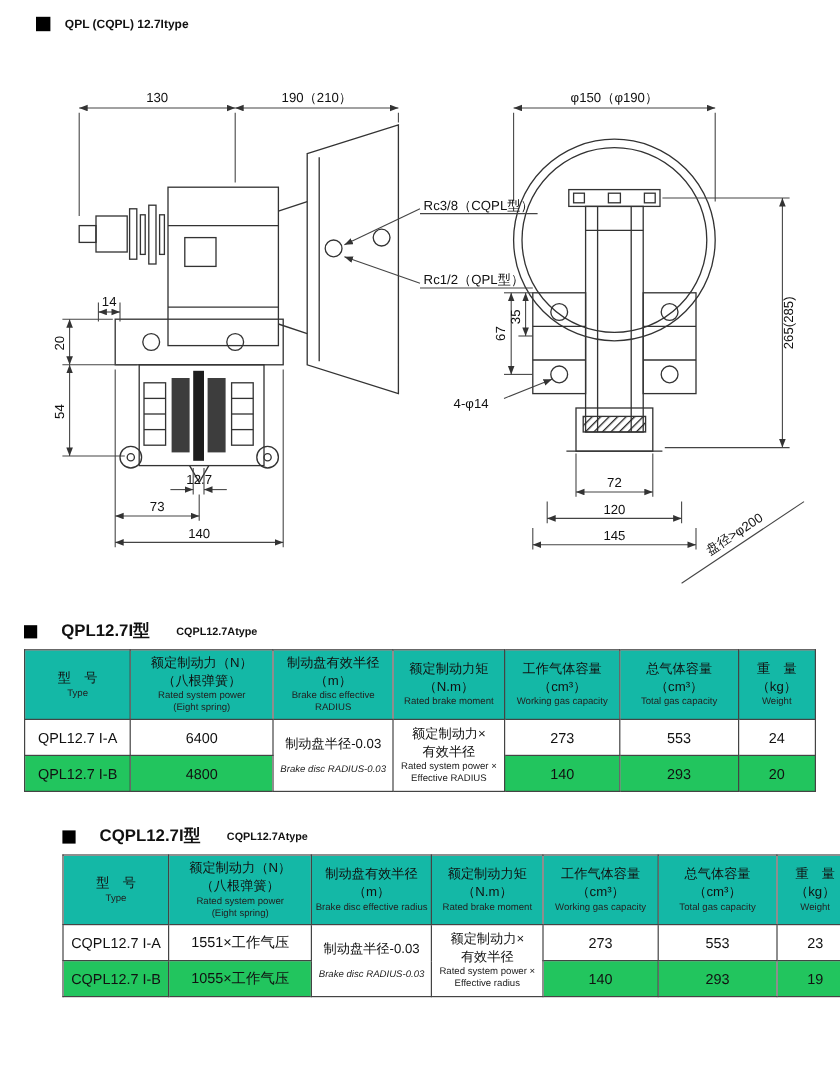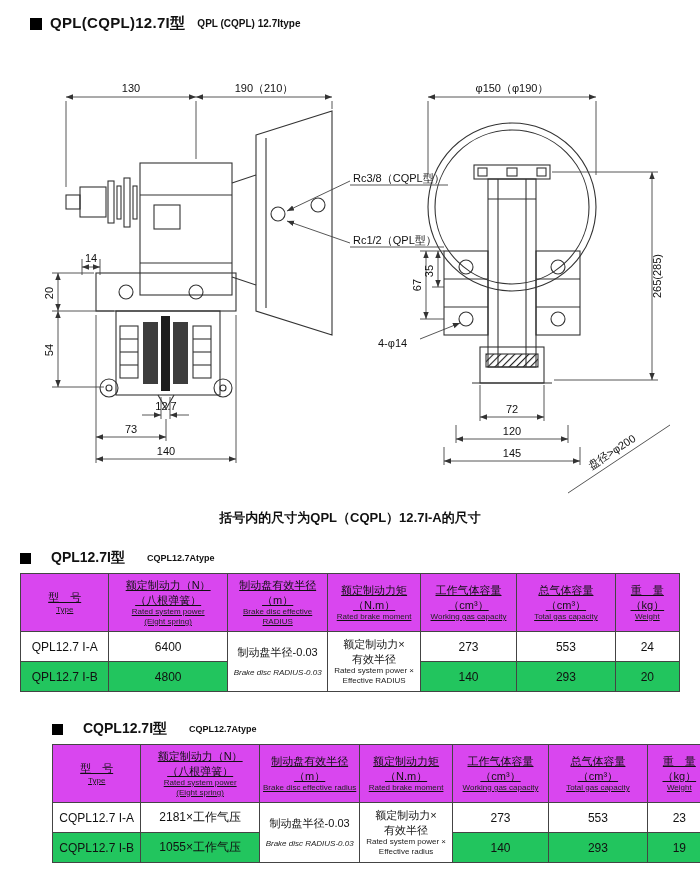--- a/index.html
+++ b/index.html
@@ -22,35 +22,34 @@
   .section.second { margin-top:28px;padding-left:32px; }
   .sec-head { display:flex; align-items:center; gap:20px; margin-bottom:6px; }
   .sq-s { width:11px; height:11px; background:#000; flex:0 0 auto; }
   .sec-title { font-size:14px; font-weight:bold; }
   .sec-sub { font-size:9px; font-weight:bold; margin-left:2px; }
 
   table { border-collapse:collapse; width:660px; table-layout:fixed; }
   td { border:1px solid #444; text-align:center; vertical-align:middle; padding:2px 1px; overflow:hidden; }
   tr.head-row { height:58px; }
   tr.data-row { height:30px; }
-  .th { background:#d946ef;text-decoration:underline; }
+  .th { background:#14b8a6; }
   .h-cn { font-size:11px; line-height:1.3; }
   .h-en { font-size:8px; line-height:1.25; color:#222; }
   .cell { font-size:12px; }
   .shade { background:#22c55e; }
   .m-cn { font-size:11px; line-height:1.3; }
   .m-en { font-size:8px; line-height:1.25; color:#222; }
   .gap-top { margin-top:9px;font-style:italic; }
 </style>
 </head>
 <body>
 
 <div class="doc-header">
   <span class="sq"></span>
-  <span class="doc-title">QPL(CQPL)12.7I型</span>
   <span class="doc-subtitle">QPL (CQPL) 12.7Itype</span>
 </div>
 
 <div class="drawing">
 <svg width="660" height="462" viewBox="0 0 660 462">
   <defs>
     <marker id="ae" viewBox="0 0 10 8" markerWidth="9" markerHeight="7" refX="9" refY="3.5" orient="auto-start-reverse">
       <path d="M0,0 L9,3.5 L0,7 Z" fill="#333"></path>
     </marker>
     <pattern id="hatch" width="5" height="5" patternUnits="userSpaceOnUse" patternTransform="rotate(45)">
@@ -195,21 +194,20 @@
     <text x="641" y="241" text-anchor="middle" transform="rotate(-90 641 241)">265(285)</text>
     <text x="492" y="378" text-anchor="middle">72</text>
     <text x="492" y="400" text-anchor="middle">120</text>
     <text x="492" y="422" text-anchor="middle">145</text>
     <text x="594" y="420" text-anchor="middle" transform="rotate(-33 594 420)" font-size="11.5">盘径&gt;φ200</text>
   </g>
 </svg>
 </div>
 
 <div class="caption">
-  <div class="cap-cn">括号内的尺寸为QPL（CQPL）12.7I-A的尺寸</div>
 </div>
 
 <div class="section">
   <div class="sec-head">
     <span class="sq-s"></span>
     <span class="sec-title">QPL12.7I型</span>
     <span class="sec-sub">CQPL12.7Atype</span>
   </div>
   <table>
     <colgroup>
@@ -336,21 +334,21 @@
         <div class="h-en">Total gas capacity</div>
       </td>
       <td class="th">
         <div class="h-cn">重　量</div>
         <div class="h-cn">（kg）</div>
         <div class="h-en">Weight</div>
       </td>
     </tr>
     <tr class="data-row">
       <td class="cell">CQPL12.7 I-A</td>
-      <td class="cell">2181×工作气压</td>
+      <td class="cell">1551×工作气压</td>
       <td rowspan="2">
         <div class="m-cn">制动盘半径-0.03</div>
         <div class="m-en gap-top">Brake disc RADIUS-0.03</div>
       </td>
       <td rowspan="2">
         <div class="m-cn">额定制动力×</div>
         <div class="m-cn">有效半径</div>
         <div class="m-en">Rated system power ×</div>
         <div class="m-en">Effective radius</div>
       </td>

